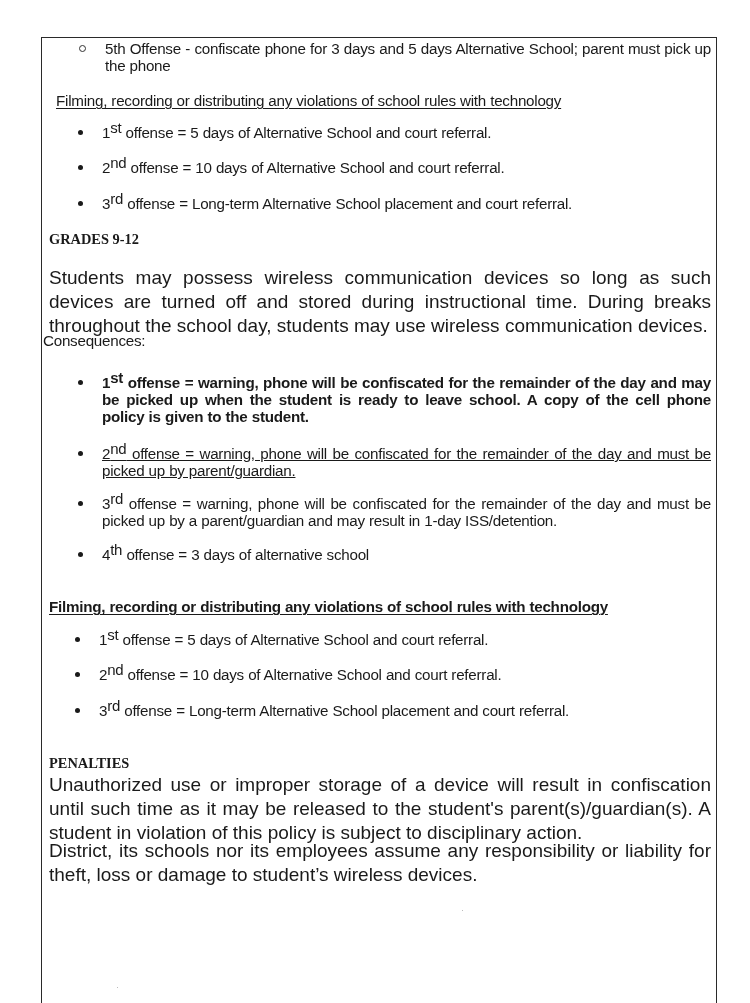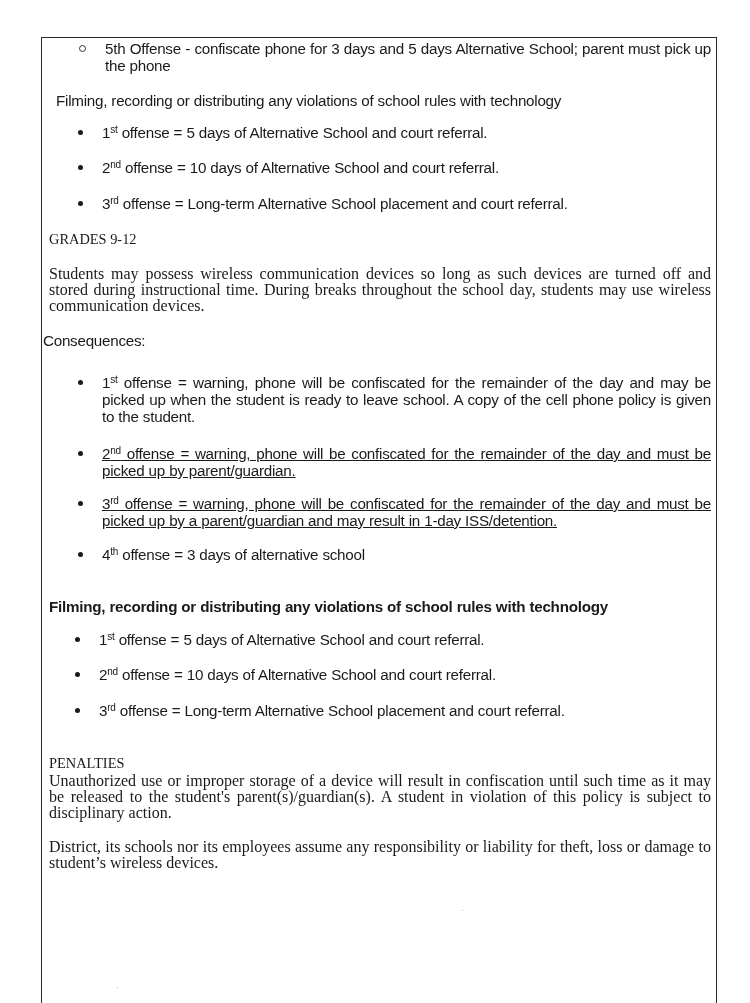--- a/index.html
+++ b/index.html
@@ -24,23 +24,23 @@
       box-sizing: border-box;
     }
     .sans {
       font-family: "Liberation Sans", sans-serif;
       font-size: 15.2px;
       letter-spacing: -0.25px;
       word-spacing: 0.2px;
       line-height: 17px;
     }
     .serif {
-      font-family: Liberation Serif, serif;
-      font-size: 16px;
-      line-height: 16px;
+      font-family: Liberation Sans, sans-serif;
+      font-size: 19px;
+      line-height: 24px;
       text-align: justify;
     }
     .abs {
       position: absolute;
     }
     .circle-bullet {
       position: absolute;
       left: 37px;
       top: 5px;
       width: 5px;
@@ -59,34 +59,35 @@
     }
     .item {
       position: absolute;
     }
     .item .txt {
       position: absolute;
       left: 24px;
       top: 0;
     }
     .underline {
+      text-decoration: underline;
       text-underline-offset: 2px;
       text-decoration-thickness: 1px;
     }
     .bold {
       font-weight: bold;
     }
     .heading {
       font-family: "Liberation Serif", serif;
-      font-weight: normal;
+      font-weight: bold;
       font-size: 14.4px;
       text-align: right;
     }
     sup {
-      font-size: 10px;
+      font-size: 15px;
       vertical-align: 5px;
       line-height: 0;
     }
     .speck {
       position: absolute;
       width: 1px;
       height: 1px;
       background: #bbb;
     }
   </style>
@@ -116,29 +117,29 @@
   </div>
 
   <div class="abs heading" style="left:7px; top:193px;">GRADES 9-12</div>
 
   <div class="abs serif" style="left:7px; top:228px; width:662px;">Students may possess wireless communication devices so long as such devices are turned off and stored during instructional time. During breaks throughout the school day, students may use wireless communication devices.</div>
 
   <div class="abs sans" style="left:1px; top:294px;">Consequences:</div>
 
   <div class="item sans" style="left:36px; top:336px; width:633px;">
     <span class="dot-bullet"></span>
-    <div class="abs" style="left:24px; top:0; width:609px; text-align:justify;"><span>1</span><sup>st</sup><span> offense = warning, phone will be confiscated for the remainder of the day and may be picked up when the student is ready to leave school.  A copy of the cell phone policy is given to the student.</span></div>
+    <div class="abs" style="left:24px; top:0; width:609px; text-align:justify;font-weight:bold;"><span>1</span><sup>st</sup><span> offense = warning, phone will be confiscated for the remainder of the day and may be picked up when the student is ready to leave school.  A copy of the cell phone policy is given to the student.</span></div>
   </div>
   <div class="item sans" style="left:36px; top:407px; width:633px;">
     <span class="dot-bullet"></span>
     <div class="abs" style="left:24px; top:0; width:609px; text-align:justify;text-decoration:underline;"><span>2</span><sup>nd</sup><span> offense = warning, phone will be confiscated for the remainder of the day and must be picked up by parent/guardian.</span></div>
   </div>
   <div class="item sans" style="left:36px; top:457px; width:633px;">
     <span class="dot-bullet"></span>
-    <div class="abs" style="left:24px; top:0; width:609px; text-align:justify;text-decoration:underline;"><span>3</span><sup>rd</sup><span> offense = warning, phone will be confiscated for the remainder of the day and must be picked up by a parent/guardian and may result in 1-day ISS/detention.</span></div>
+    <div class="abs" style="left:24px; top:0; width:609px; text-align:justify;"><span>3</span><sup>rd</sup><span> offense = warning, phone will be confiscated for the remainder of the day and must be picked up by a parent/guardian and may result in 1-day ISS/detention.</span></div>
   </div>
   <div class="item sans" style="left:36px; top:508px; width:633px;">
     <span class="dot-bullet"></span>
     <span class="txt"><span>4</span><sup>th</sup><span> offense = 3 days of alternative school</span></span>
   </div>
 
   <div class="abs sans underline bold" style="left:7px; top:560px;">Filming, recording or distributing any violations of school rules with technology</div>
 
   <div class="item sans" style="left:33px; top:593px; width:620px;">
     <span class="dot-bullet"></span>

